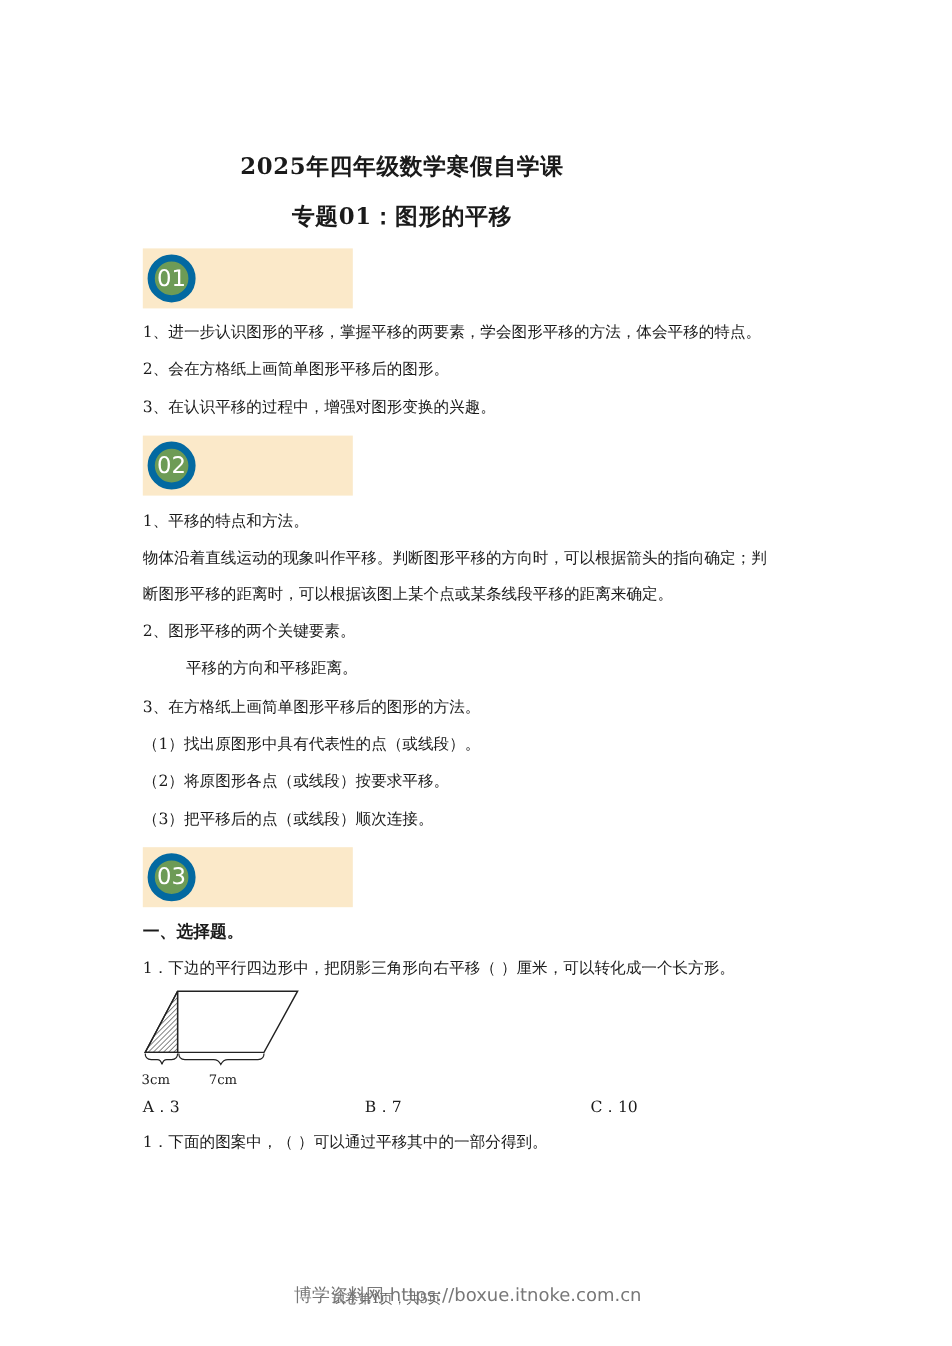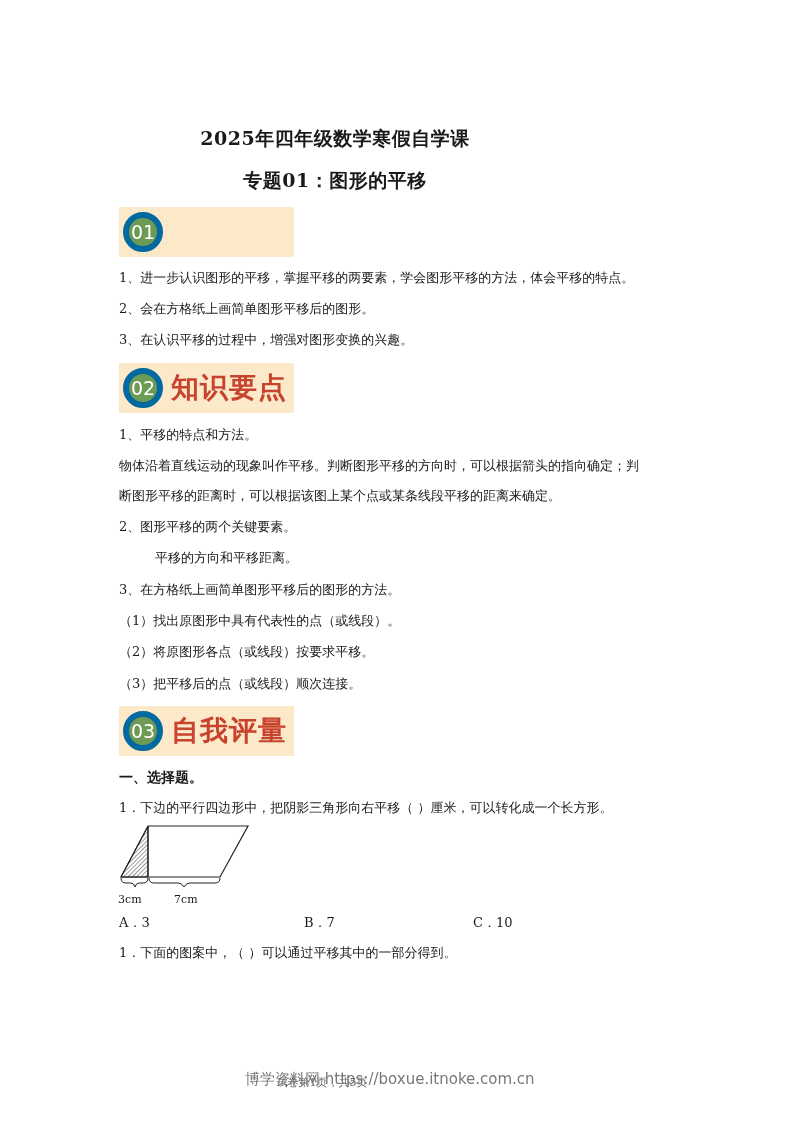--- a/index.html
+++ b/index.html
@@ -37,35 +37,33 @@
 
 <div class="section-header" style="top:207px;">
   <div class="badge">01</div>
 </div>
 <div class="line" style="top:270px;">1、进一步认识图形的平移，掌握平移的两要素，学会图形平移的方法，体会平移的特点。</div>
 <div class="line" style="top:301px;text-align:center;">2、会在方格纸上画简单图形平移后的图形。</div>
 <div class="line" style="top:332px;">3、在认识平移的过程中，增强对图形变换的兴趣。</div>
 
 <div class="section-header" style="top:363px;">
   <div class="badge">02</div>
-  <div class="htext">知识要点</div>
 </div>
 <div class="line" style="top:427px;">1、平移的特点和方法。</div>
 <div class="line" style="top:458px;">物体沿着直线运动的现象叫作平移。判断图形平移的方向时，可以根据箭头的指向确定；判</div>
 <div class="line" style="top:488px;">断图形平移的距离时，可以根据该图上某个点或某条线段平移的距离来确定。</div>
 <div class="line" style="top:519px;">2、图形平移的两个关键要素。</div>
 <div class="line" style="top:550px;margin-left:36px;">平移的方向和平移距离。</div>
 <div class="line" style="top:582px;">3、在方格纸上画简单图形平移后的图形的方法。</div>
 <div class="line" style="top:613px;">（1）找出原图形中具有代表性的点（或线段）。</div>
 <div class="line" style="top:644px;">（2）将原图形各点（或线段）按要求平移。</div>
 <div class="line" style="top:676px;">（3）把平移后的点（或线段）顺次连接。</div>
 
 <div class="section-header" style="top:706px;">
   <div class="badge">03</div>
-  <div class="htext">自我评量</div>
 </div>
 <div class="line bold" style="top:769px;">一、选择题。</div>
 <div class="line" style="top:800px;">1．下边的平行四边形中，把阴影三角形向右平移（    ）厘米，可以转化成一个长方形。</div>
 
 <div class="figure">
   <svg width="150" height="90" viewBox="0 0 150 90">
     <defs>
       <pattern id="hatch" width="3" height="3" patternUnits="userSpaceOnUse" patternTransform="rotate(45)">
         <line x1="0" y1="0" x2="0" y2="3" stroke="#333" stroke-width="1"></line>
       </pattern>
@@ -79,18 +77,18 @@
     <path d="M9,58 Q9,63 14,63 L19,63 Q22,63 23,67 Q24,63 27,63 L31,63 Q36,63 36,58" fill="none" stroke="#222" stroke-width="1"></path>
 
     <path d="M37,58 Q37,63 42,63 L66,63 Q70,63 72,67 Q74,63 78,63 L103,63 Q108,63 108,58" fill="none" stroke="#222" stroke-width="1"></path>
   </svg>
   <span class="fig-label" style="left:6px; top:73px;">3cm</span>
   <span class="fig-label" style="left:62px; top:73px;">7cm</span>
 </div>
 
 <div class="opt" style="left:119px;">A．3</div>
 <div class="opt" style="left:304px;">B．7</div>
-<div class="opt" style="left:473px;">C．10</div>
+<div class="opt" style="left:492px;">C．10</div>
 
 <div class="line" style="top:945px;">1．下面的图案中，（    ）可以通过平移其中的一部分得到。</div>
 
 <div class="footer-page">试卷第1页，共5页</div>
 <div class="footer-watermark">博学资料网 https://boxue.itnoke.com.cn</div>
 
 </body></html>

